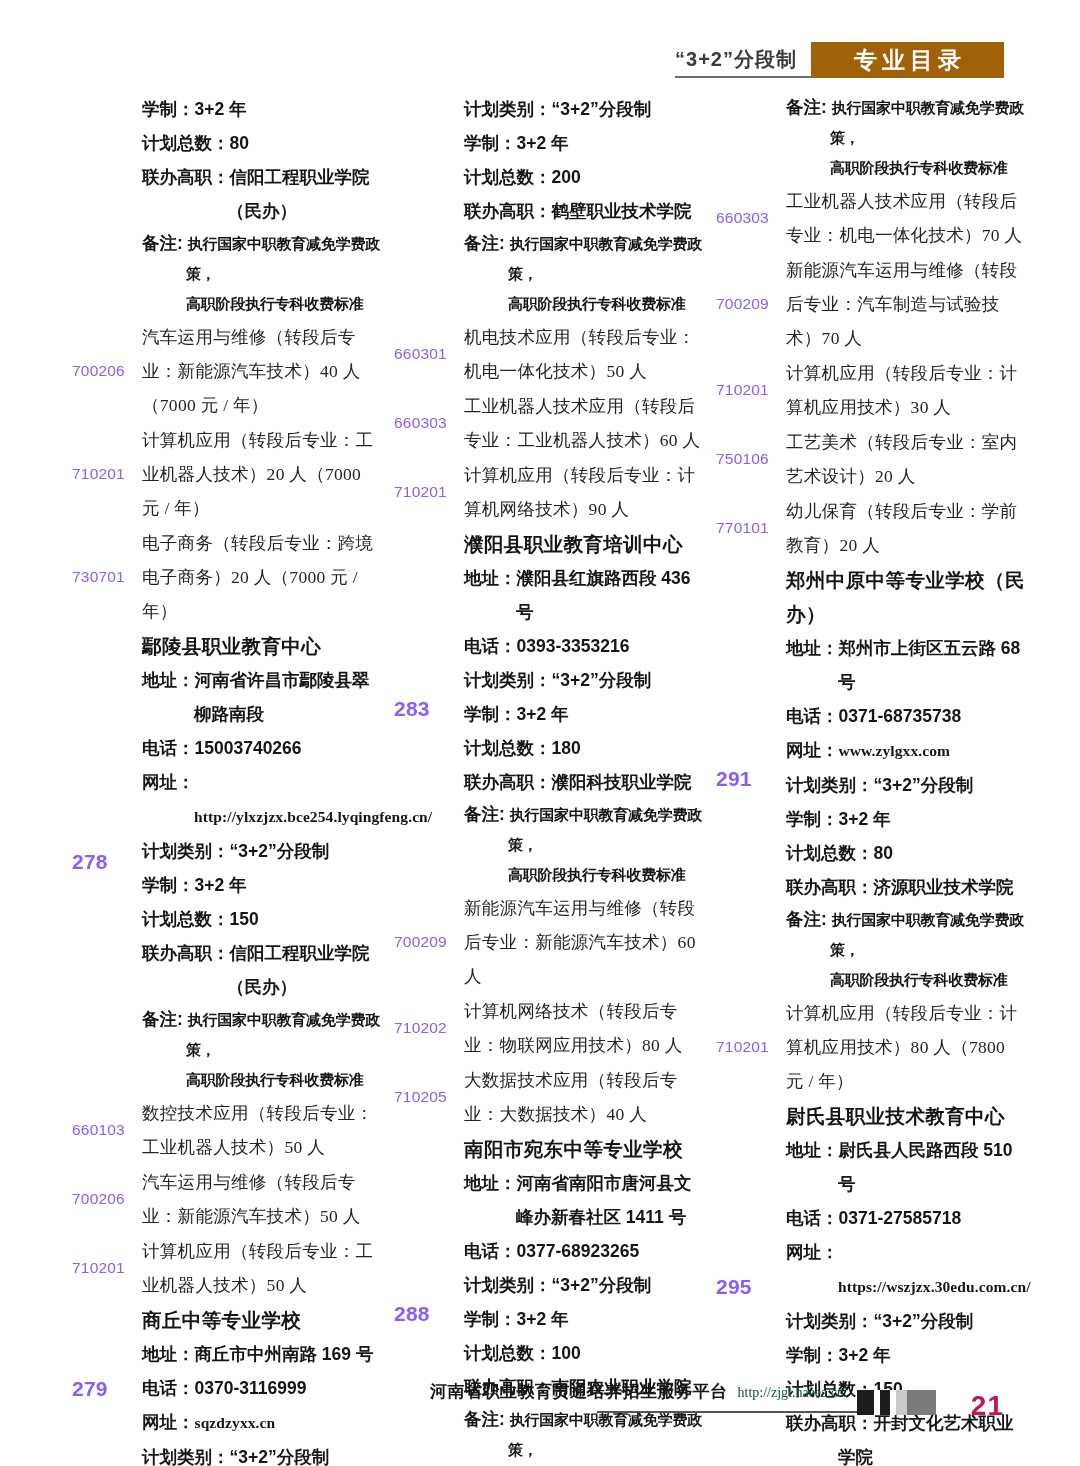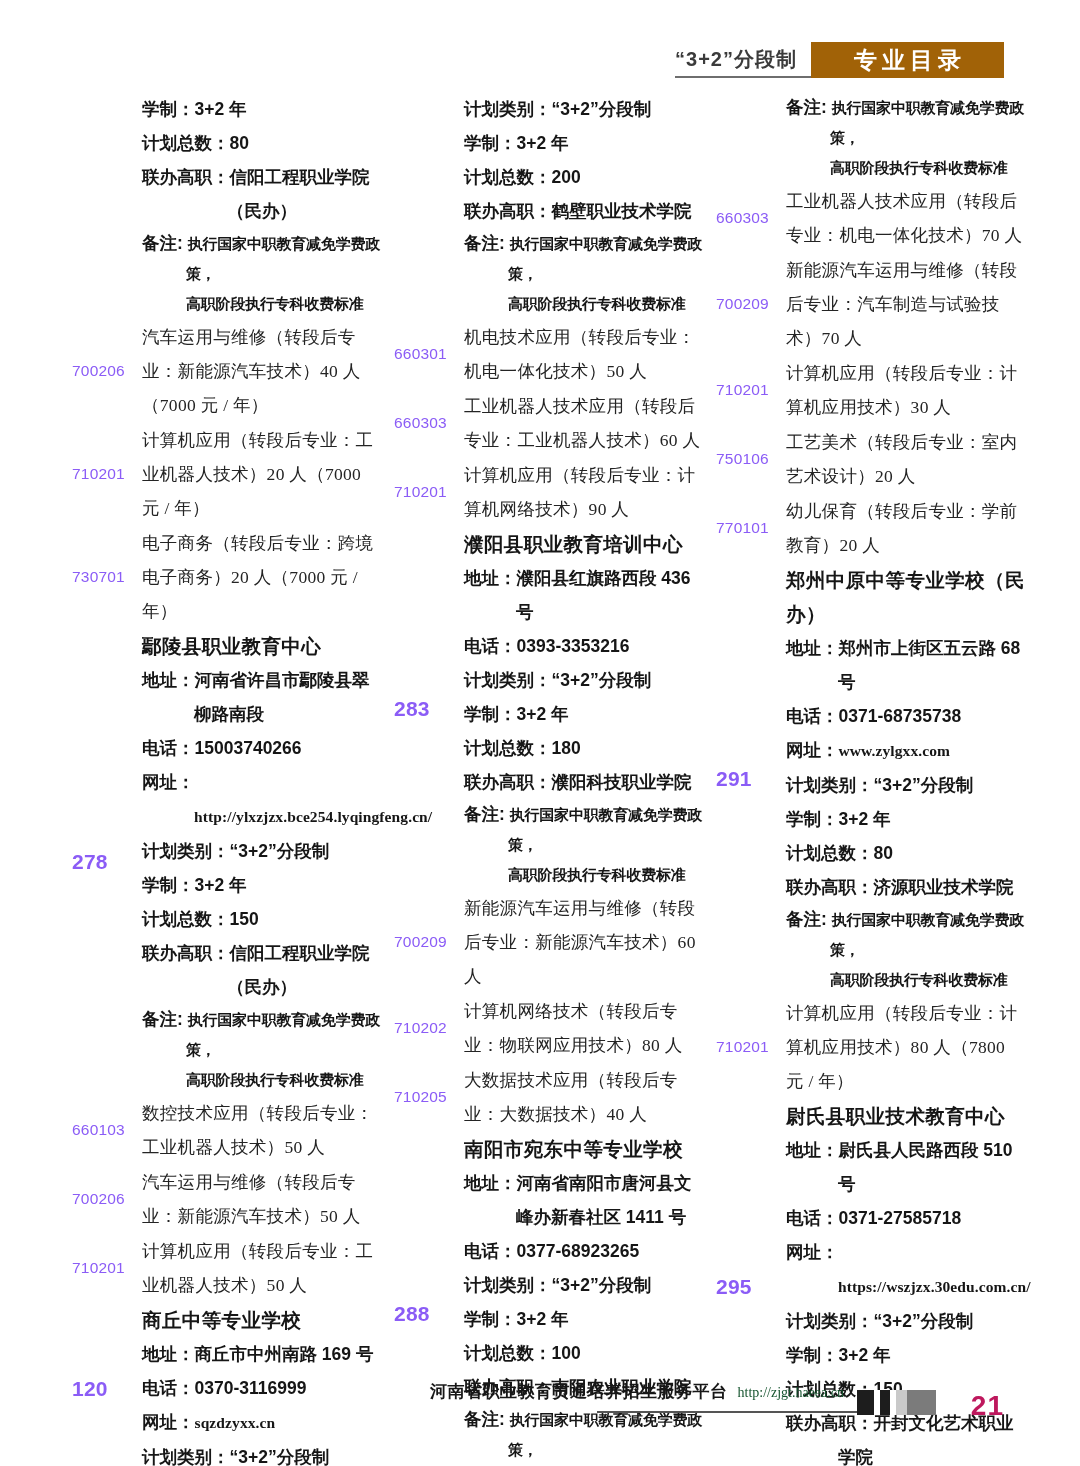--- a/index.html
+++ b/index.html
@@ -289,21 +289,21 @@
           <div class="major">汽车运用与维修（转段后专业：新能源汽车技术）50 人</div>
         </div>
       </div>
       <div class="row">
         <div class="rowcode">710201</div>
         <div class="rowbody">
           <div class="major">计算机应用（转段后专业：工业机器人技术）50 人</div>
         </div>
       </div>
       <div class="row">
-        <div class="rowcode big">120</div>
+        <div class="rowcode big">279</div>
         <div class="rowbody">
           <div class="school-name">商丘中等专业学校</div>
           <div class="kv"><span class="k">地址：</span><span class="val">商丘市中州南路 169 号</span></div>
           <div class="kv"><span class="k">电话：</span><span class="val">0370-3116999</span></div>
           <div class="kv"><span class="k">网址：</span><span class="val url">sqzdzyxx.cn</span></div>
           <div class="kv"><span class="k">计划类别：</span><span class="val">“3+2”分段制</span></div>
         </div>
       </div>
     </div>
     <div class="column col-2">

